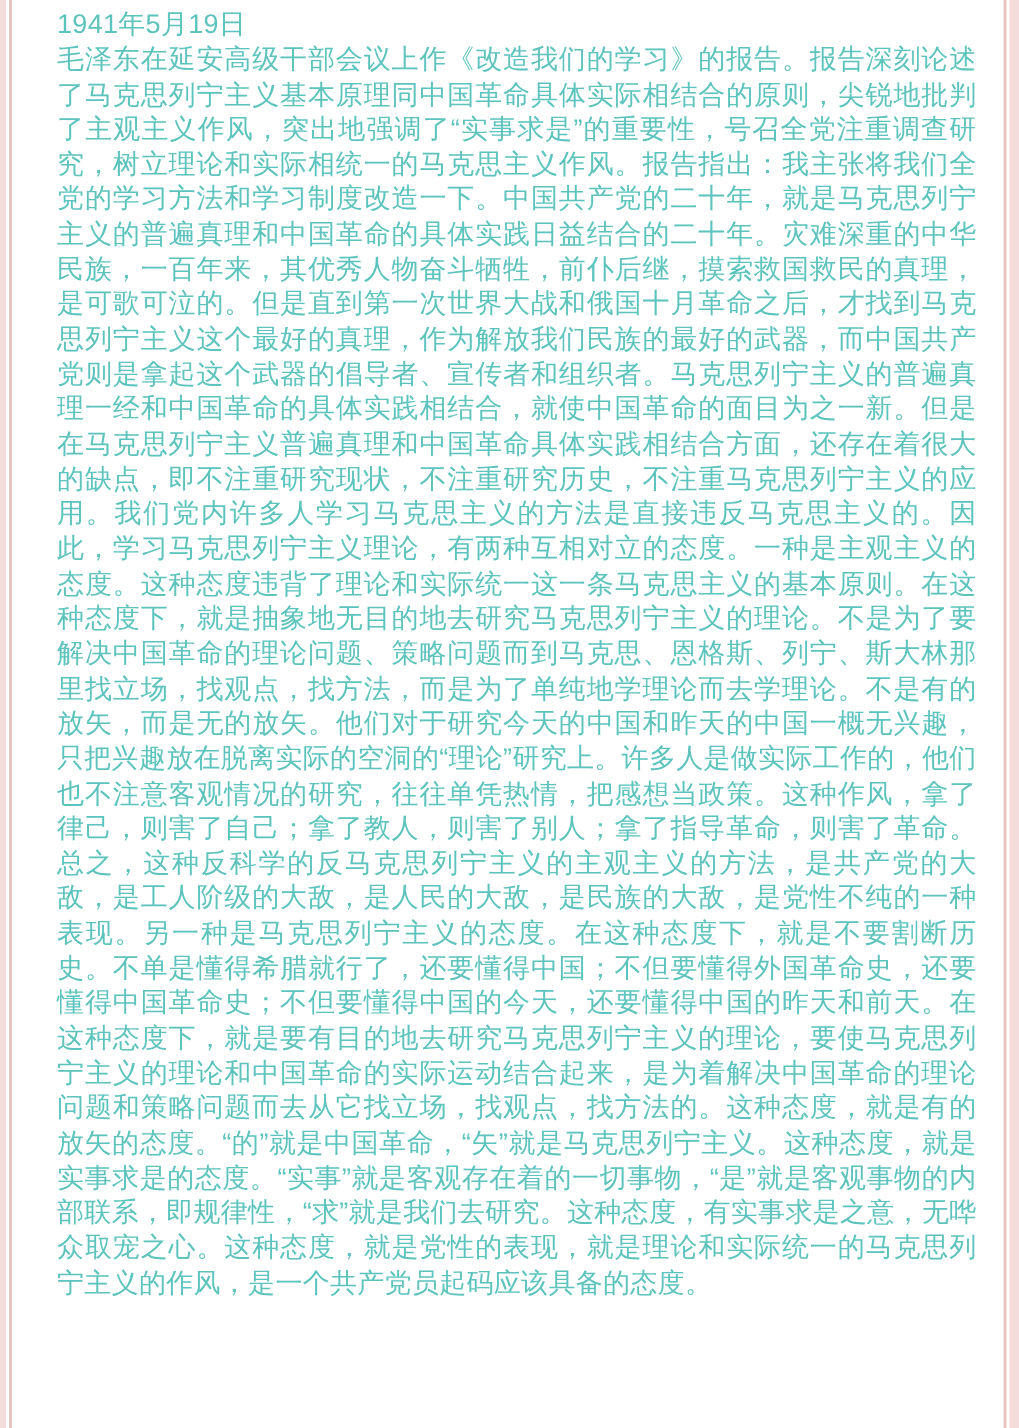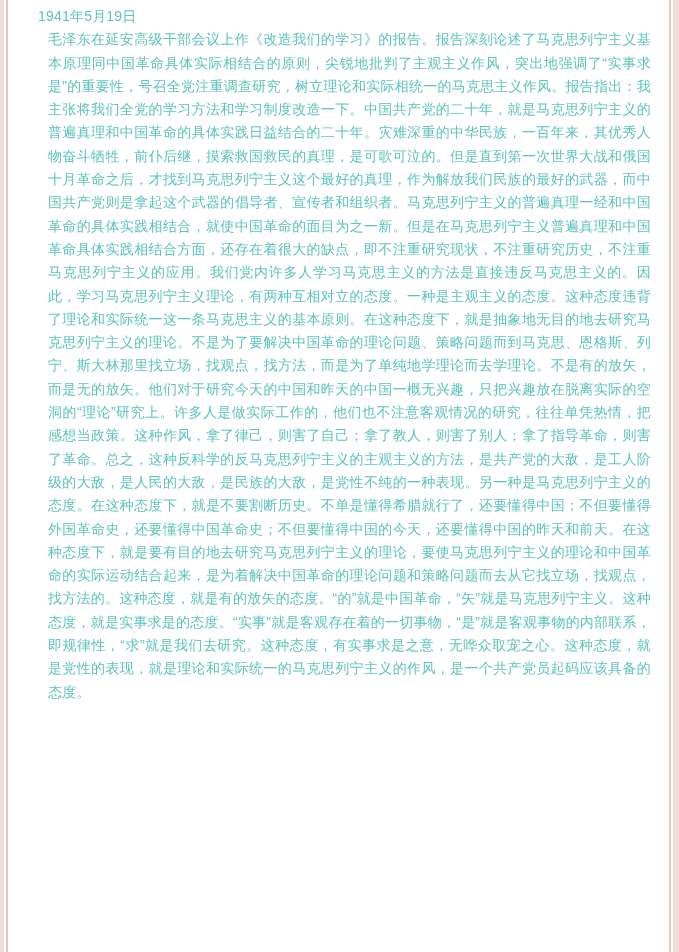--- a/index.html
+++ b/index.html
@@ -42,31 +42,30 @@
   .edge-line.right { right: 8px; }
   .content {
     position: absolute;
     left: 8px;
     right: 10px;
     top: 0;
     bottom: 0;
     padding: 5px 18px 0 30px;
     overflow: hidden;
     color: var(--text);
-    font-size: 14px;
+    font-size: 18px;
     line-height: 23.3px;
     letter-spacing: 0.2px;
   }
   .date {
     white-space: nowrap;
   }
   .body-text {
     text-align: justify;
     word-break: break-all;
-    margin-left: 10px;
   }
 </style>
 </head>
 <body>
 
 <div class="page">
   <div class="edge-strip left"></div>
   <div class="edge-line left"></div>
   <div class="edge-line right"></div>
   <div class="edge-strip right"></div>

